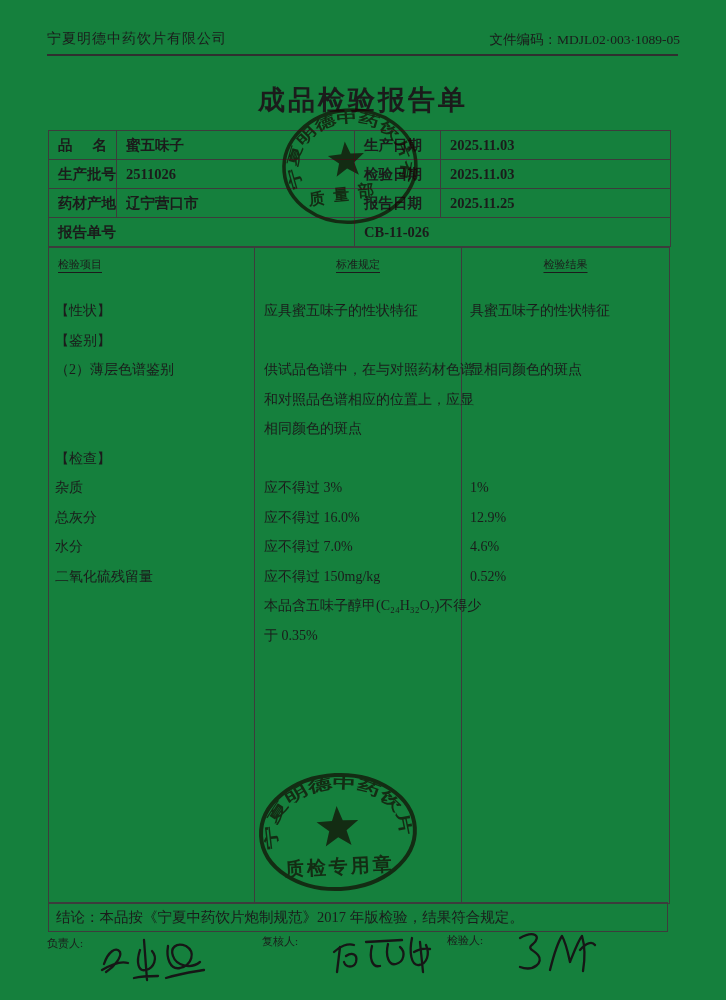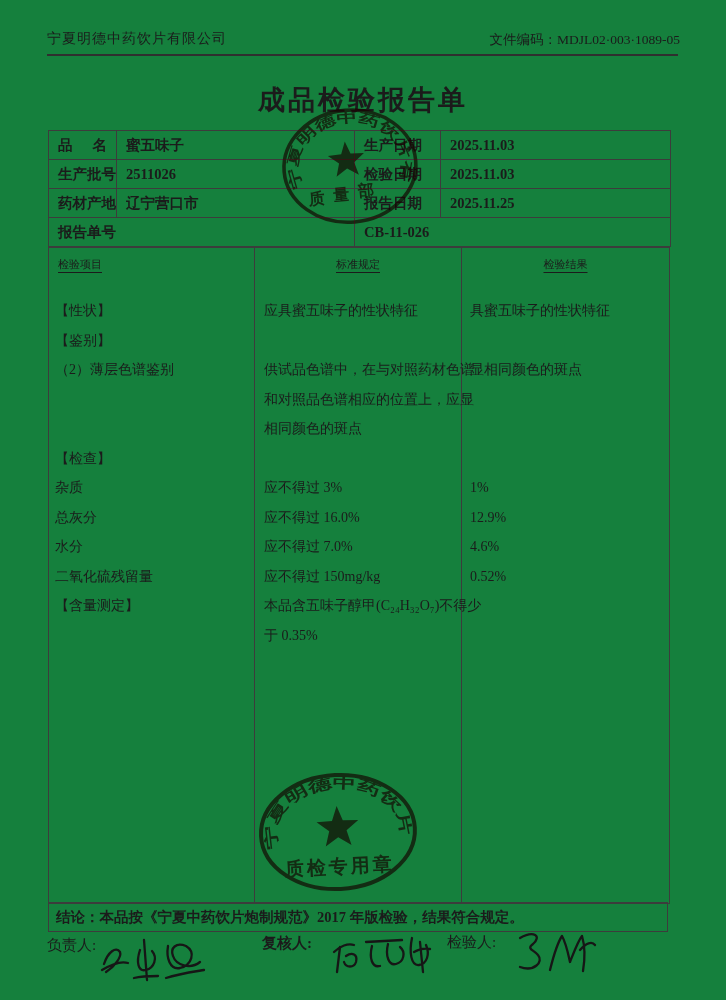--- a/index.html
+++ b/index.html
@@ -28,25 +28,25 @@
   .mhead span{text-decoration:underline;text-underline-offset:4px;}
   #mcol-item .mhead{padding-left:9px;}
   #mcol-std .mhead,#mcol-res .mhead{text-align:center;}
   .mlines{position:absolute;top:32px;left:0;right:0;padding-top:16px;}
   .mline{height:29.5px;line-height:29.5px;font-size:14px;white-space:nowrap;overflow:visible;}
   #mcol-item .mline{padding-left:6px;}
   #mcol-std .mline{padding-left:9px;}
   #mcol-res .mline{padding-left:8px;}
   
   #conclusion-row{left:48px;top:902px;width:620px;height:30px;border:1px solid #3c3c3c;box-sizing:border-box;
-    font-size:14.5px;line-height:28px;padding-left:7px;white-space:nowrap;font-weight:bold;}
+    font-size:14.5px;line-height:28px;padding-left:7px;white-space:nowrap;}
   
-  .sig-label{top:936px;font-size:15px;}
+  .sig-label{top:936px;font-size:11px;}
   #label-responsible{left:47px;}
-  #label-reviewer{left:262px;top:934px;font-weight:bold;}
+  #label-reviewer{left:262px;top:934px;}
   #label-inspector{left:447px;top:933px;}
   .sig{stroke:#161616;stroke-width:2.3;fill:none;stroke-linecap:round;stroke-linejoin:round;}
   
   .stamp{mix-blend-mode:multiply;opacity:.84;}
   #stamp-top{left:279px;top:103px;transform:rotate(-5deg);}
   #stamp-bottom{left:256px;top:770px;transform:rotate(-3deg);}
 </style>
 </head>
 <body>
 
@@ -98,21 +98,20 @@
         <div class="mline">【性状】</div>
         <div class="mline">【鉴别】</div>
         <div class="mline">（2）薄层色谱鉴别</div>
         <div class="mline"></div>
         <div class="mline"></div>
         <div class="mline">【检查】</div>
         <div class="mline">杂质</div>
         <div class="mline">总灰分</div>
         <div class="mline">水分</div>
         <div class="mline">二氧化硫残留量</div>
-        <div class="mline">【含量测定】</div>
         <div class="mline"></div>
       </div>
     </div>
     <div class="mcol" id="mcol-std">
       <div class="mhead"><span>标准规定</span></div>
       <div class="mlines">
         <div class="mline">应具蜜五味子的性状特征</div>
         <div class="mline"></div>
         <div class="mline">供试品色谱中，在与对照药材色谱</div>
         <div class="mline">和对照品色谱相应的位置上，应显</div>

